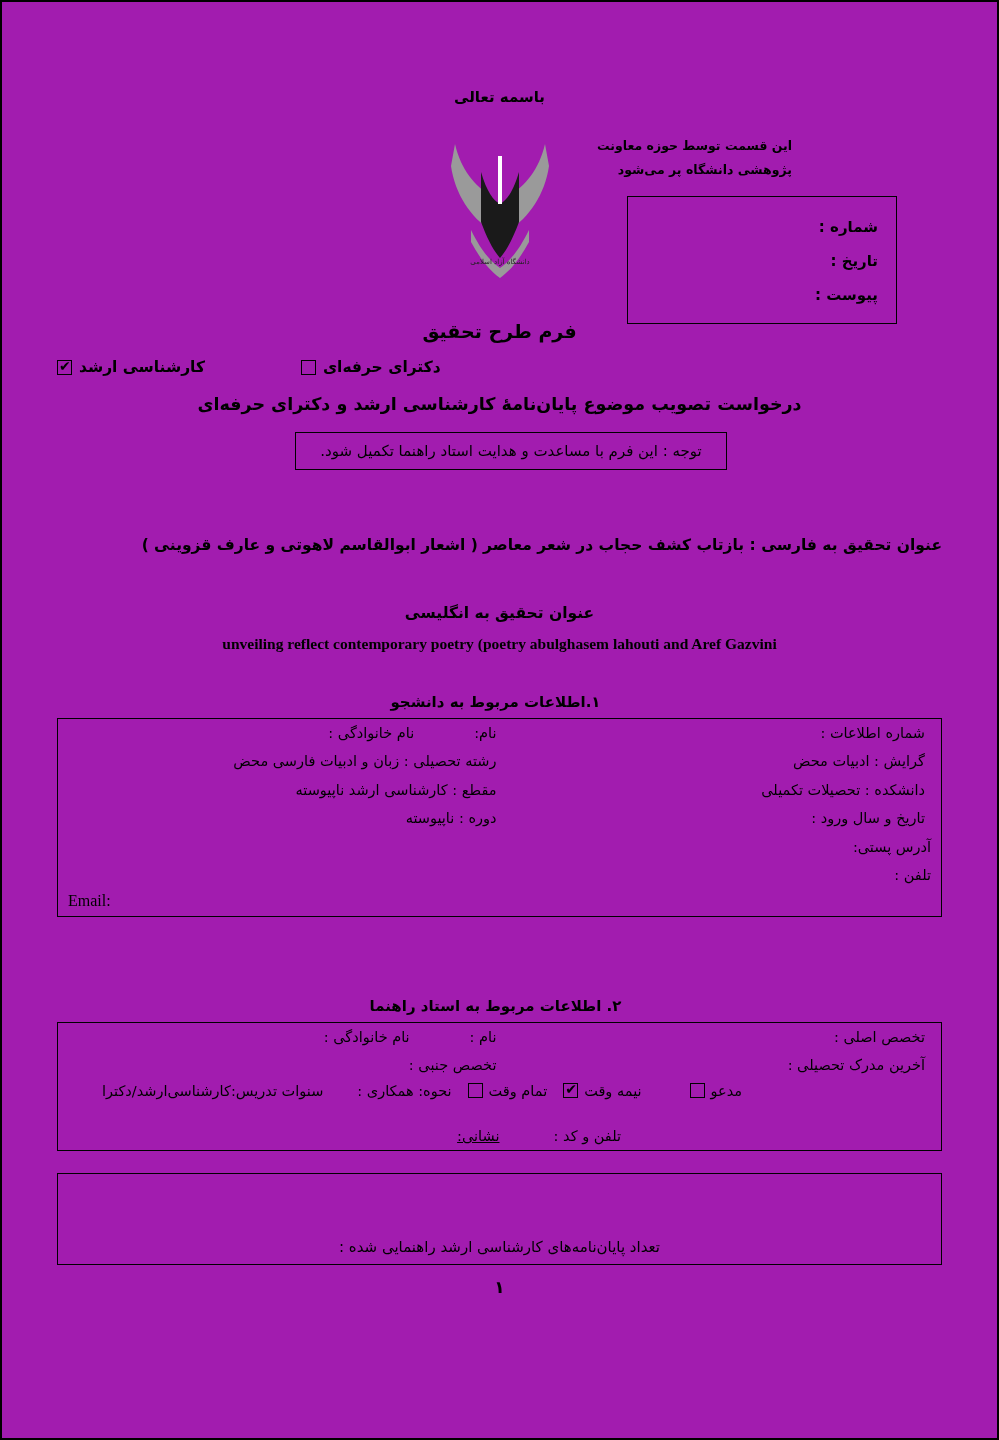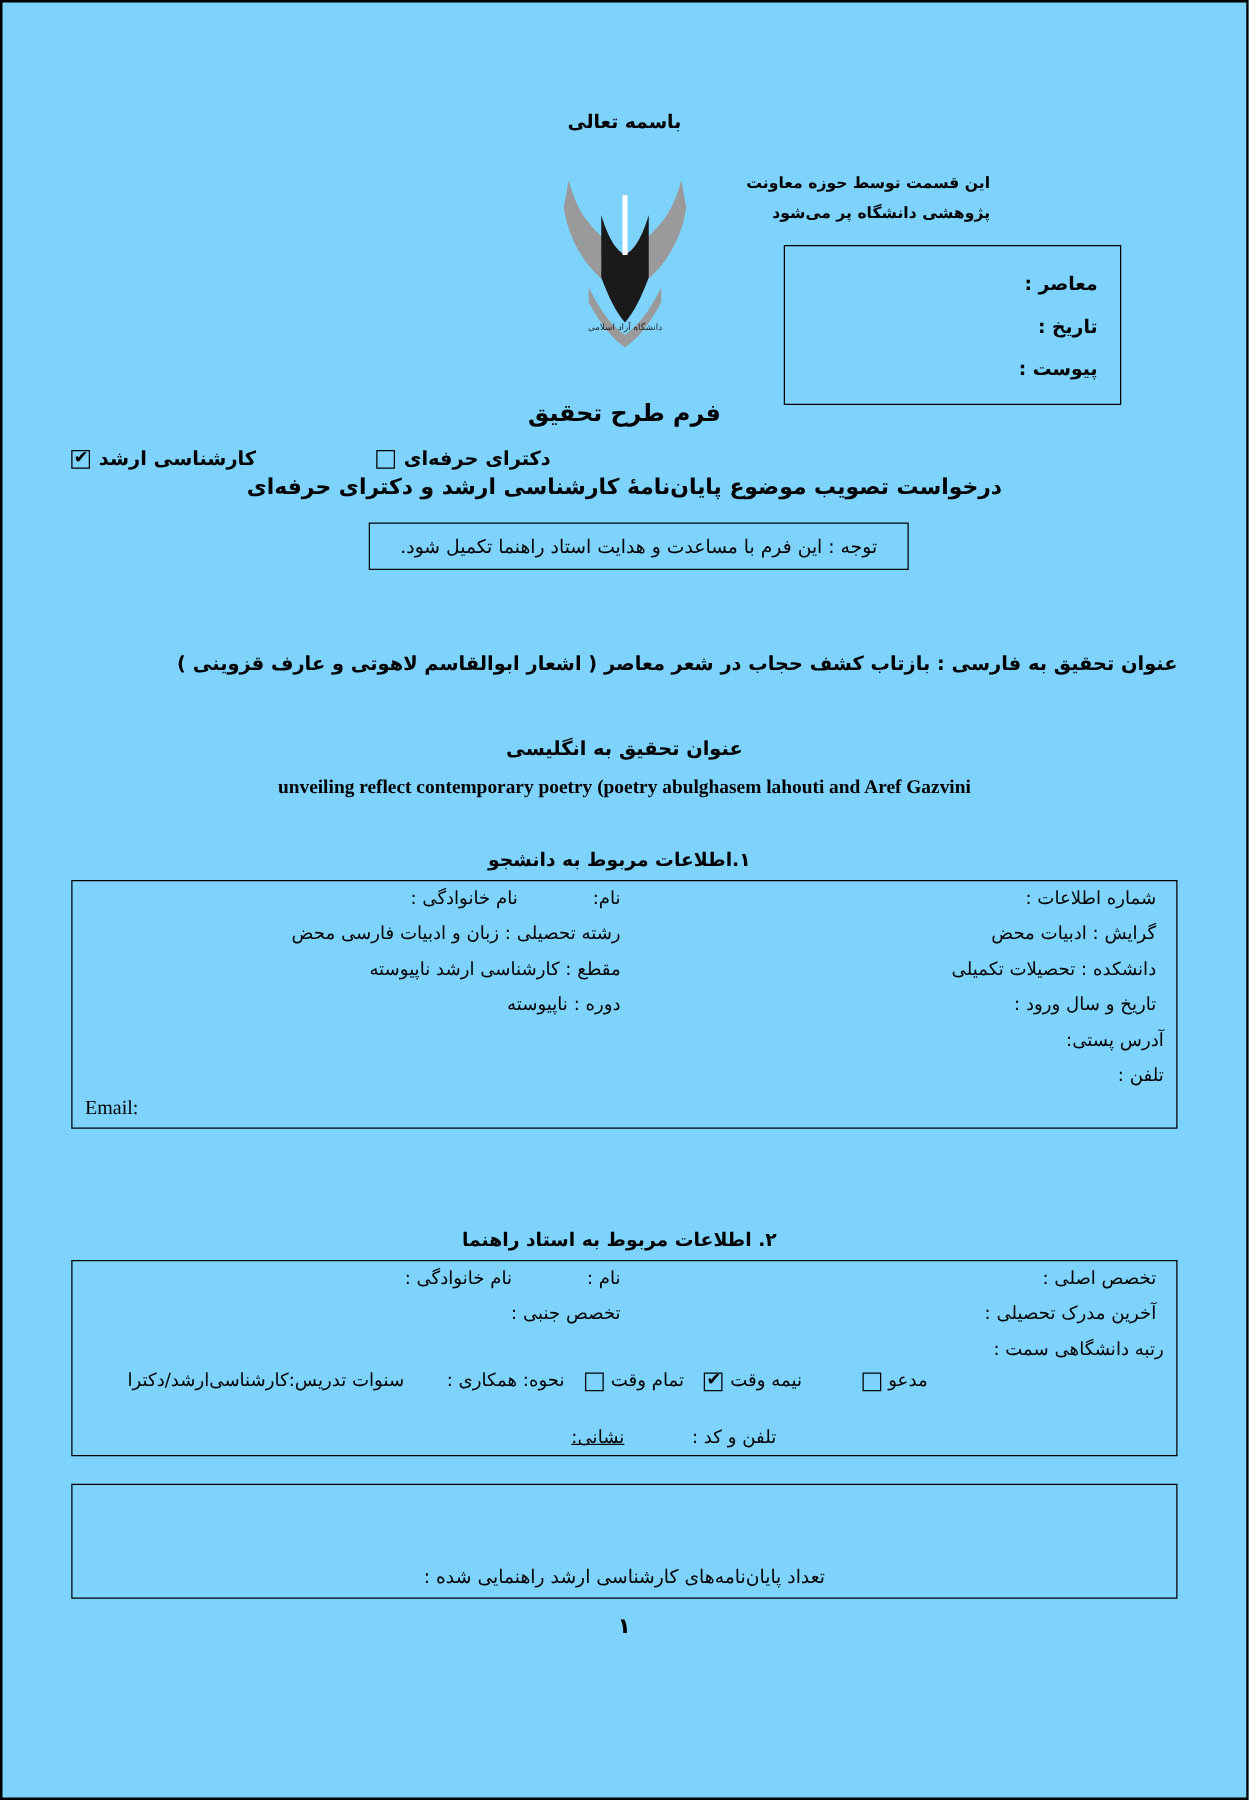--- a/index.html
+++ b/index.html
@@ -7,21 +7,21 @@
     padding: 0;
     background: #ffffff;
   }
   body {
     font-family: "DejaVu Sans", "Liberation Sans", sans-serif;
   }
   .page {
     position: relative;
     width: 999px;
     height: 1440px;
-    background: #7dd3fc;
+    background: #a21caf;
     border: 2px solid #000000;
     box-sizing: border-box;
     overflow: hidden;
   }
   .inner {
     position: absolute;
     left: 0; top: 0; right: 0; bottom: 0;
     padding: 14px 55px 0 55px;
     box-sizing: border-box;
   }
@@ -106,21 +106,21 @@
     content: "✔";
     position: absolute;
     left: 1px; top: -3px;
     font-size: 14px;
     line-height: 16px;
   }
   .request-title {
     text-align: center;
     font-size: 17.5px;
     font-weight: bold;
-    margin-top: 4px;
+    margin-top: 18px;
   }
   .attention-box {
     margin: 18px auto 0 auto;
     width: 432px;
     border: 1.5px solid #000;
     box-sizing: border-box;
     padding: 9px 14px;
     font-size: 15px;
     text-align: center;
     margin-right: 215px;
@@ -234,21 +234,21 @@
   <div class="basmala">باسمه تعالی</div>
 
   <div class="header-row">
 
     <div class="note-top">
       <div>این قسمت توسط حوزه معاونت</div>
       <div>پژوهشی دانشگاه پر می‌شود</div>
     </div>
 
     <div class="box-number">
-      <div>معاصر :</div>
+      <div>شماره :</div>
       <div>تاریخ :</div>
       <div>پیوست :</div>
     </div>
 
     <div class="logo">
       <svg viewBox="0 0 118 160" width="118" height="160" aria-hidden="true">
         <path d="M14 18 C 20 44, 34 60, 50 70 L 50 104 C 30 92, 14 68, 10 40 Z" fill="#9a9a9a"></path>
         <path d="M104 18 C 98 44, 84 60, 68 70 L 68 104 C 88 92, 104 68, 108 40 Z" fill="#9a9a9a"></path>
         <path d="M40 46 C 46 66, 52 74, 59 78 C 66 74, 72 66, 78 46 L 78 96 C 72 112, 66 124, 59 132 C 52 124, 46 112, 40 96 Z" fill="#1a1a1a"></path>
         <path d="M57 30 L 61 30 L 61 78 L 57 78 Z" fill="#ffffff"></path>
@@ -321,23 +321,20 @@
         <span>نام :</span>
         &nbsp;&nbsp;&nbsp;&nbsp;&nbsp;&nbsp;&nbsp;&nbsp;&nbsp;&nbsp;&nbsp;
         <span>نام خانوادگی :</span>
       </div>
       <div class="cellB">تخصص اصلی :</div>
     </div>
     <div class="trow">
       <div class="cellA">تخصص جنبی :</div>
       <div class="cellB">آخرین مدرک تحصیلی :</div>
     </div>
-    <div class="trow">
-      <div class="full">رتبه دانشگاهی  سمت :</div>
-    </div>
 
     <div class="teach-row">
       <div class="seg s1">سنوات تدریس:کارشناسی‌ارشد/دکترا</div>
       <div class="seg s1">نحوه: همکاری :</div>
       <div class="seg s2">
         <span class="cbox"></span>
         <span>تمام وقت</span>
       </div>
       <div class="seg s2">
         <span class="cbox checked"></span>

